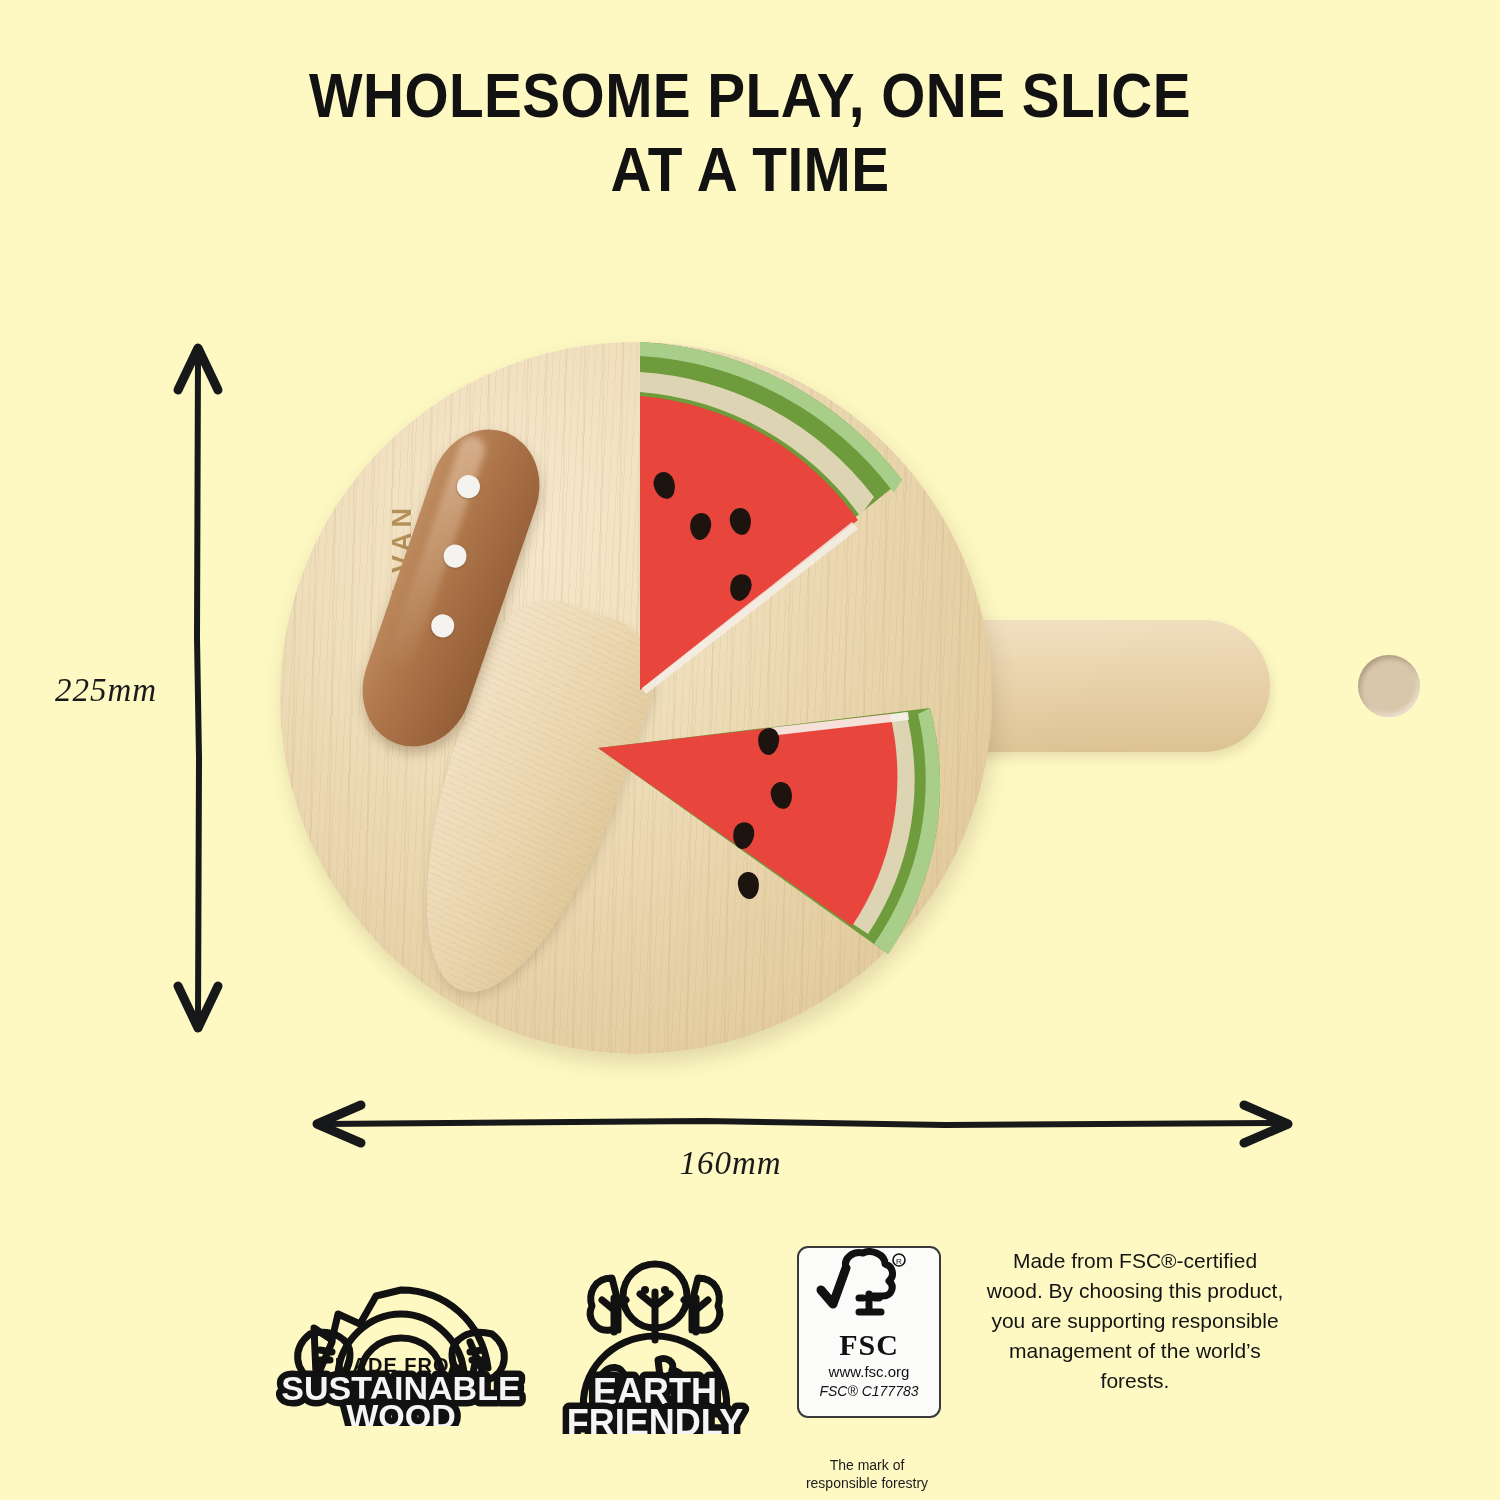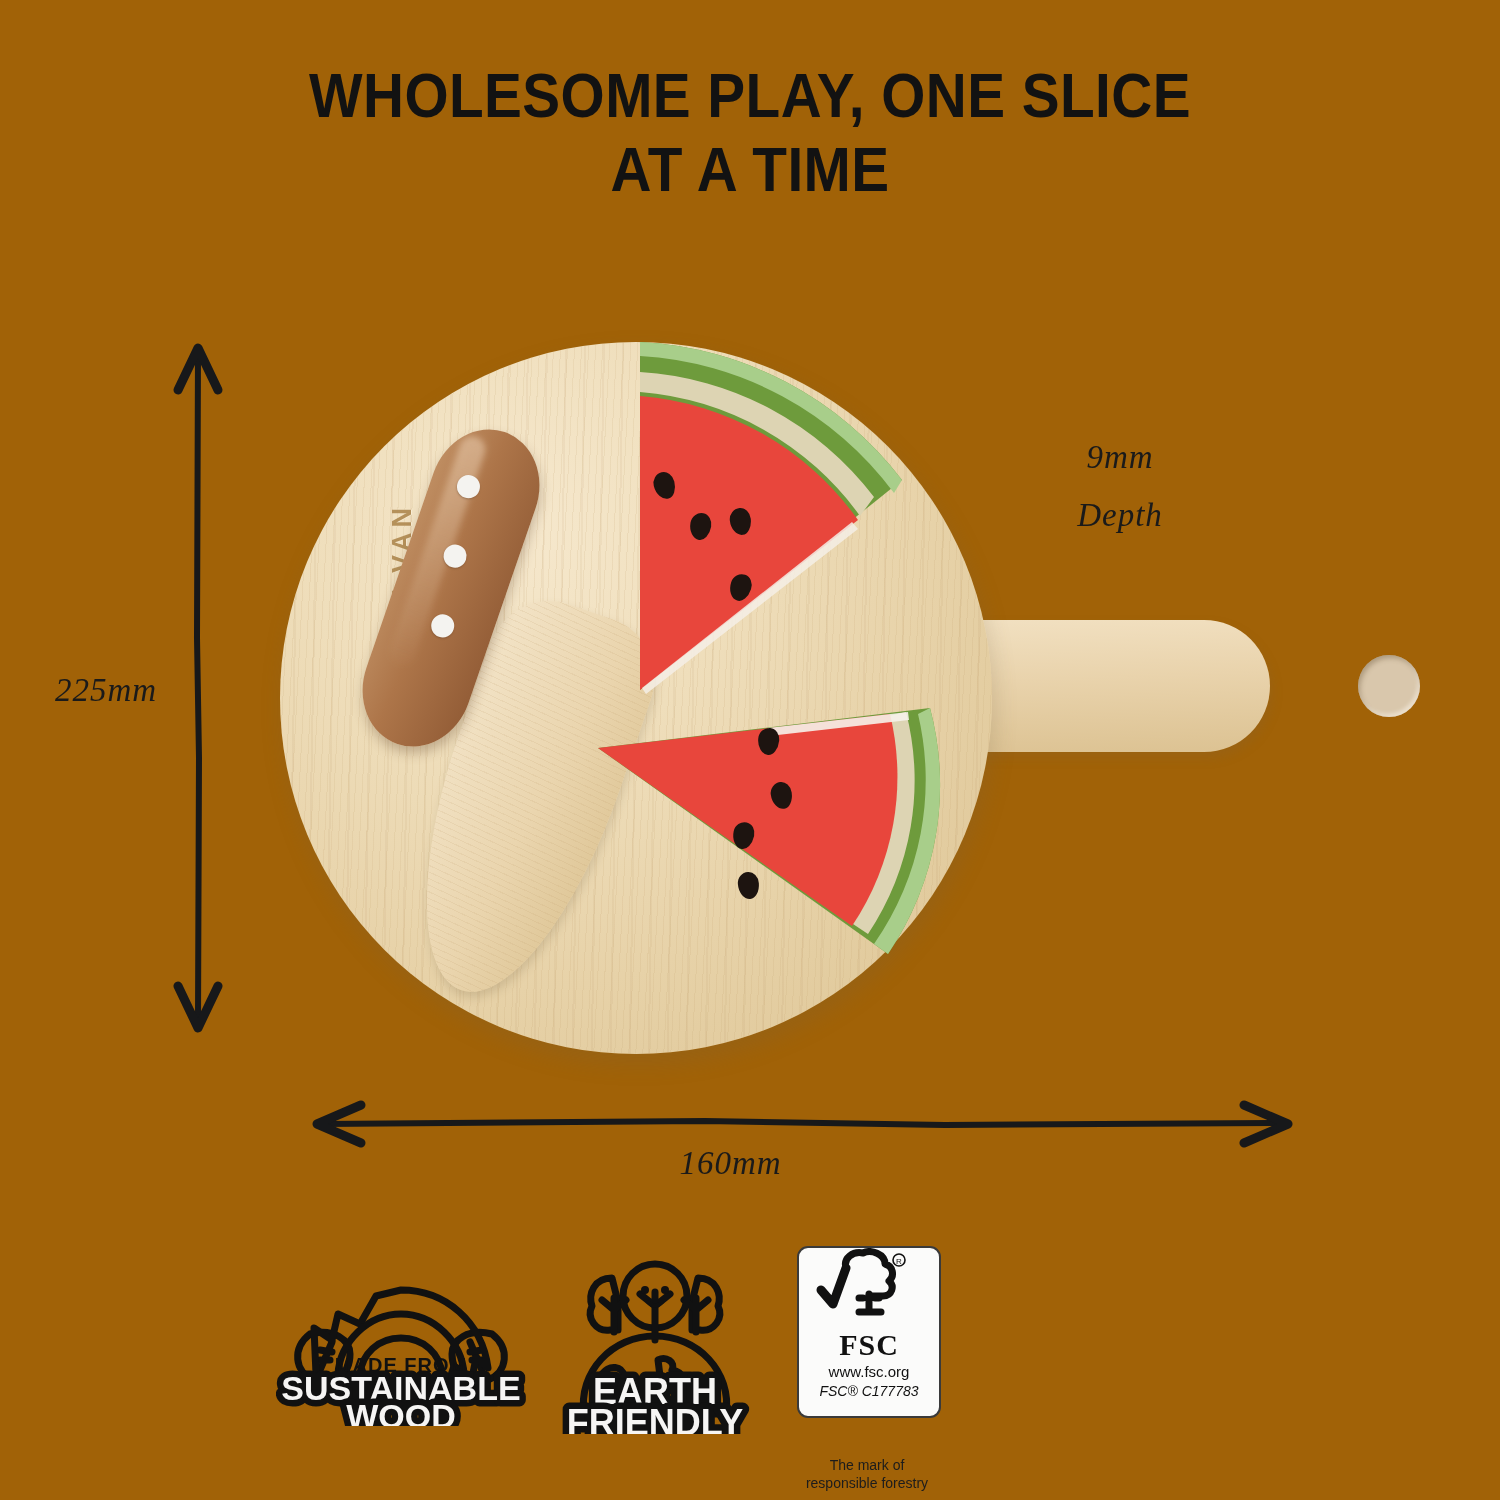--- a/index.html
+++ b/index.html
@@ -242,45 +242,41 @@
     text-align: center;
     font-family: "Liberation Sans", sans-serif;
     font-size: 21px;
     line-height: 30px;
     color: #141414;
   }
 </style>
 </head>
 <body>
 
-<div id="stage" style="background: #a16207;">
+<div id="stage" style="background: #fef9c3;">
 
   <div class="title-block">
     <div class="title-line">WHOLESOME PLAY, ONE SLICE</div>
     <div class="title-line">AT A TIME</div>
   </div>
 
   <svg class="arrow-svg" style="left:168px; top:338px;" width="60" height="700" viewBox="0 0 60 700">
     <path d="M30 16 L29 300 L31 420 L30 684" stroke="#17181a" stroke-width="6" fill="none" stroke-linecap="round"></path>
     <path d="M10 52 L30 10 L50 52" stroke="#17181a" stroke-width="9" fill="none" stroke-linecap="round" stroke-linejoin="round"></path>
     <path d="M10 648 L30 690 L50 648" stroke="#17181a" stroke-width="9" fill="none" stroke-linecap="round" stroke-linejoin="round"></path>
   </svg>
   <div class="dim-label" id="dim-v-label">225mm</div>
 
   <svg class="arrow-svg" style="left:305px; top:1096px;" width="995" height="56" viewBox="0 0 995 56">
     <path d="M18 28 L400 25 L640 29 L977 27" stroke="#17181a" stroke-width="6" fill="none" stroke-linecap="round"></path>
     <path d="M56 9 L12 28 L56 47" stroke="#17181a" stroke-width="9" fill="none" stroke-linecap="round" stroke-linejoin="round"></path>
     <path d="M939 9 L983 28 L939 47" stroke="#17181a" stroke-width="9" fill="none" stroke-linecap="round" stroke-linejoin="round"></path>
   </svg>
   <div class="dim-label" id="dim-h-label">160mm</div>
 
-  <div class="dim-label" id="depth-label">
-    <div>9mm</div>
-    <div>Depth</div>
-  </div>
 
   <div id="product">
 
     <div class="board-handle"></div>
     <div class="handle-hole"></div>
 
     <div class="board-round">
       <div class="grain"></div>
       <div class="board-brand">LE TOY VAN</div>
     </div>
@@ -421,16 +417,17 @@
       </svg>
       <div class="fsc-word">FSC</div>
       <div class="fsc-url">www.fsc.org</div>
       <div class="fsc-code">FSC® C177783</div>
     </div>
     <div id="fsc-caption">
       <div>The mark of</div>
       <div>responsible forestry</div>
     </div>
 
+    <div id="fsc-paragraph">Made from FSC®-certified wood. By choosing this product, you are supporting responsible management of the world’s forests.</div>
 
   </div>
 
 </div>
 
 </body></html>

